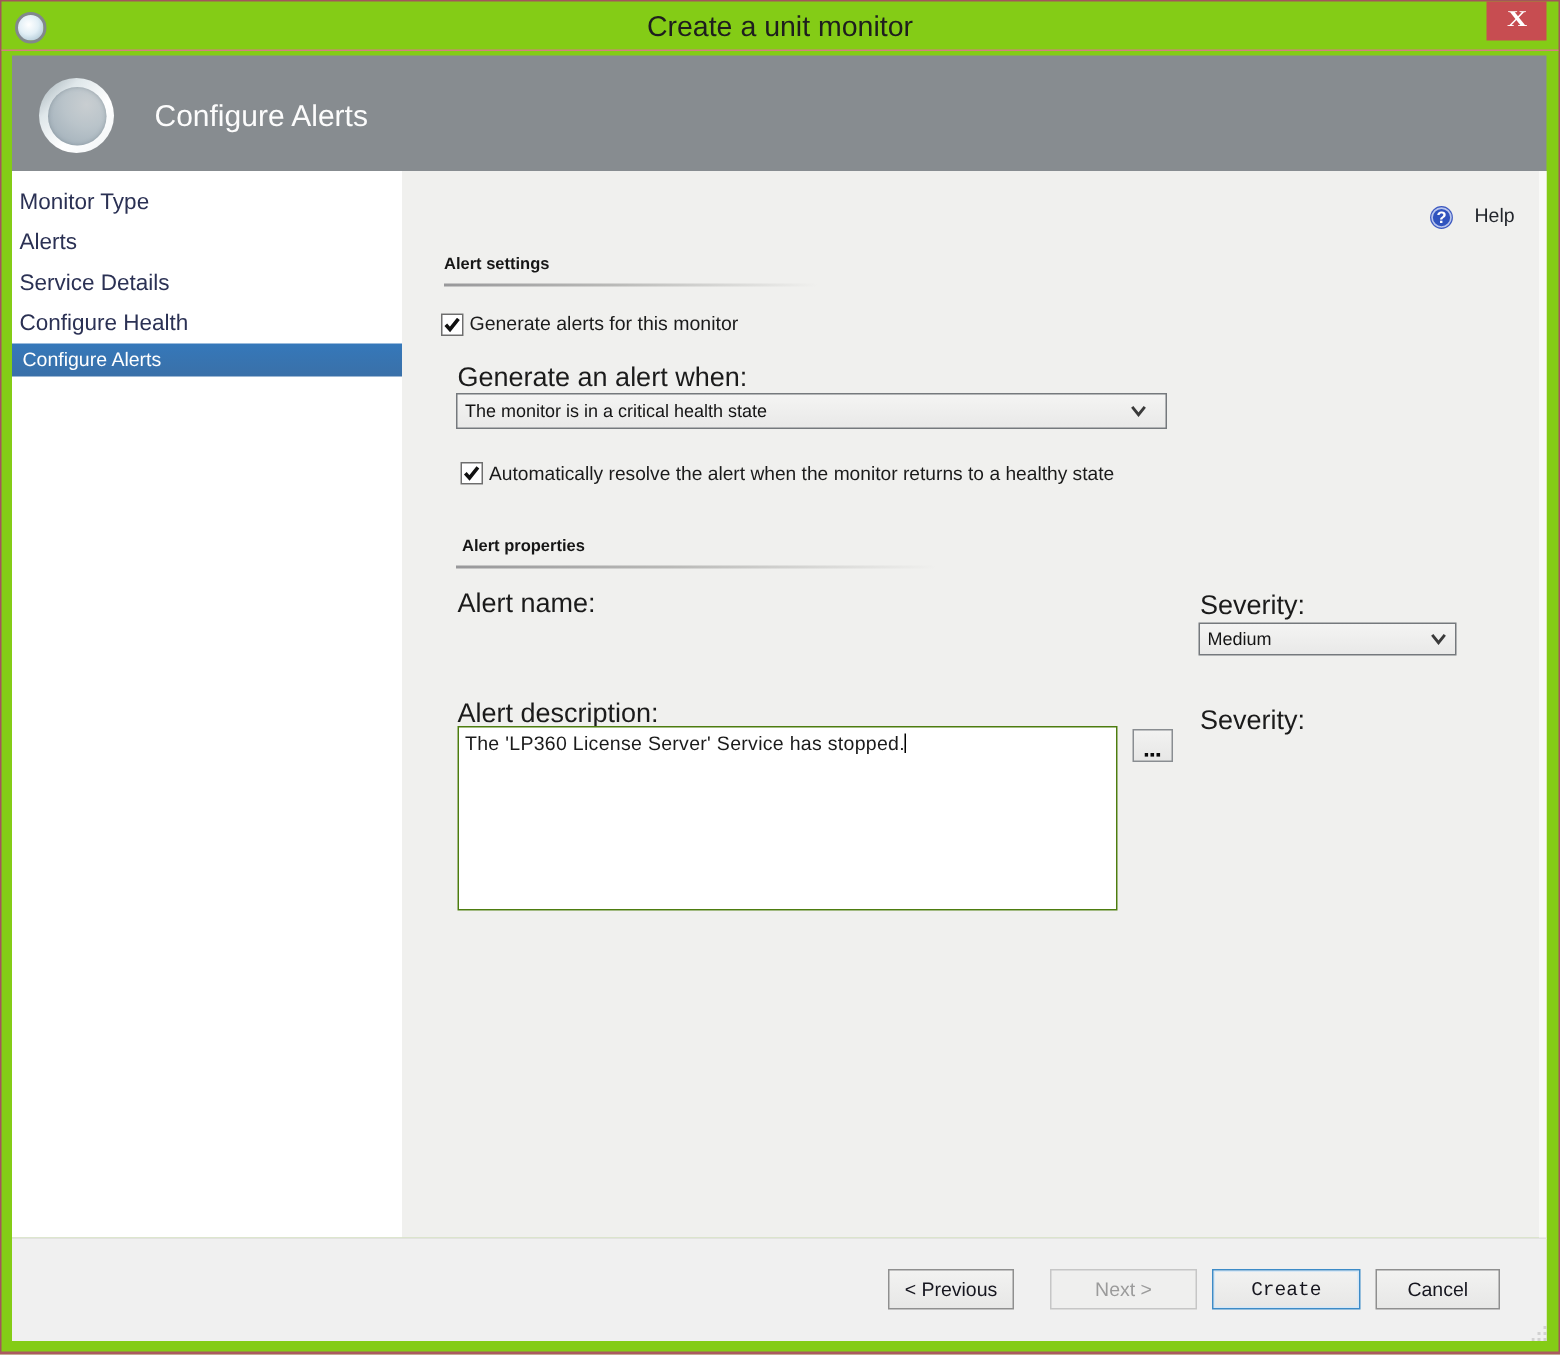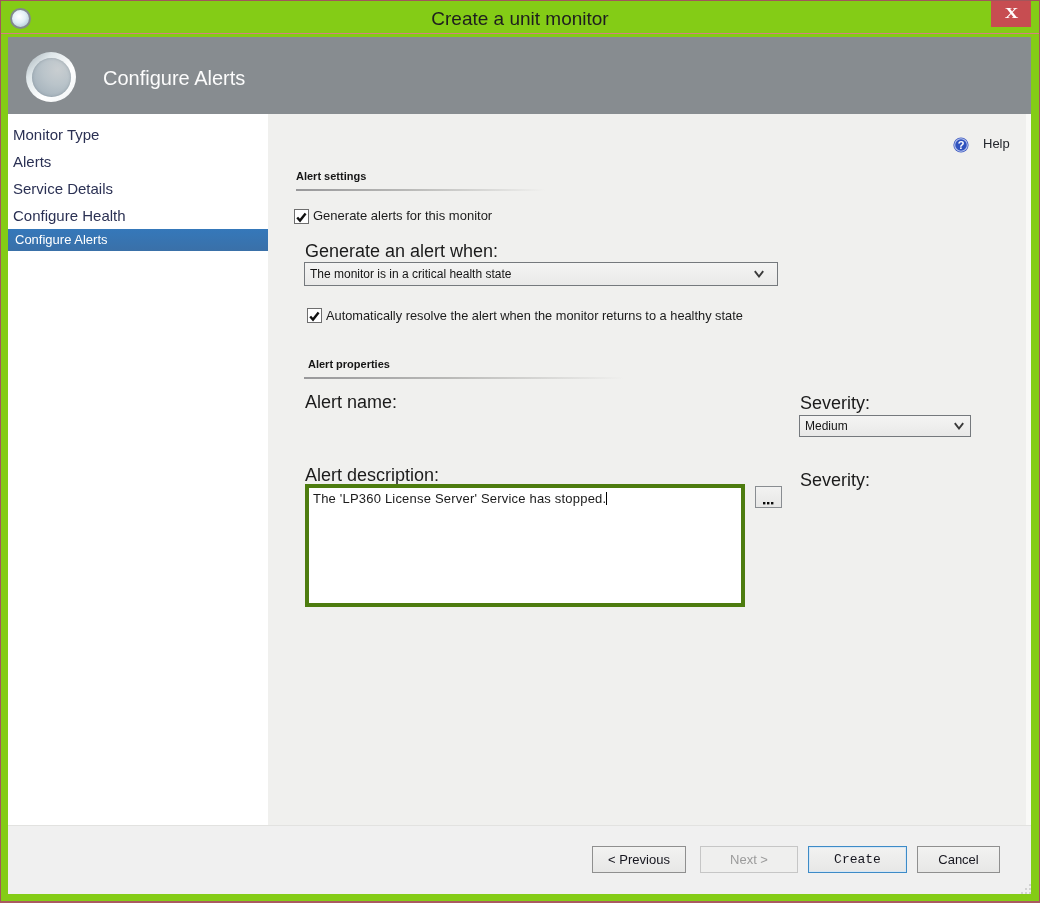--- a/index.html
+++ b/index.html
@@ -55,21 +55,21 @@
             background:linear-gradient(#f4f4f3, #e9e9e8);
             font-size:12px; color:#141414; }
   .select span.tx { position:absolute; left:5px; top:50%; transform:translateY(-50%); white-space:nowrap; }
   .select svg { position:absolute; right:13px; top:50%; transform:translateY(-50%); }
   .select.sm svg { right:6px; }
 
   .input { position:absolute; background:#fff; border:1px solid #7a7e82; font-size:13px; }
   .input span { position:absolute; left:4px; top:50%; transform:translateY(-50%); white-space:nowrap; }
 
   .txa { position:absolute; left:305px; top:484px; width:440px; height:123px; background:#fff;
-         border:4px solid #4d7c0f; font-size:13px; }
+         border:1px solid #4d7c0f; font-size:13px; }
   .txa .tspan { position:absolute; left:4px; top:3px; white-space:nowrap; letter-spacing:0.2px; }
   .caret { display:inline-block; width:1px; height:13px; background:#000; vertical-align:-2px; }
 
   .dots { position:absolute; left:755px; top:486px; width:27px; height:22px;
           border:1px solid #898d91; background:linear-gradient(#f2f2f1, #e7e7e6); }
   .dots svg { position:absolute; left:7px; top:15px; }
 
   
   .footer { position:absolute; left:8px; top:825px; width:1023px; height:69px; background:#f0f0f0;
             border-top:1px solid #e2e2e0; }
@@ -164,21 +164,21 @@
           <rect x="0" y="0" width="2.4" height="2.4"></rect>
           <rect x="4" y="0" width="2.4" height="2.4"></rect>
           <rect x="8" y="0" width="2.4" height="2.4"></rect>
         </g>
       </svg>
     </div>
 
   <div class="lbl" style="left:800px; top:470px;">Severity:</div>
 
   <div class="footer"></div>
-  <div class="btn" style="left:592px; width:94px;">&lt; Previous</div>
+  <div class="btn" style="left:592px; width:84px;">&lt; Previous</div>
   <div class="btn dis" style="left:700px; width:98px;">Next &gt;</div>
   <div class="btn def" style="left:808px; width:99px;font-family:Liberation Mono, monospace;">Create</div>
   <div class="btn" style="left:917px; width:83px;">Cancel</div>
 
   <svg class="grip" width="11" height="11">
       <g fill="#c8c8c8">
     <rect x="8" y="0" width="2" height="2"></rect>
         <rect x="8" y="4" width="2" height="2"></rect>
         <rect x="8" y="8" width="2" height="2"></rect>
     <rect x="4" y="4" width="2" height="2"></rect>

